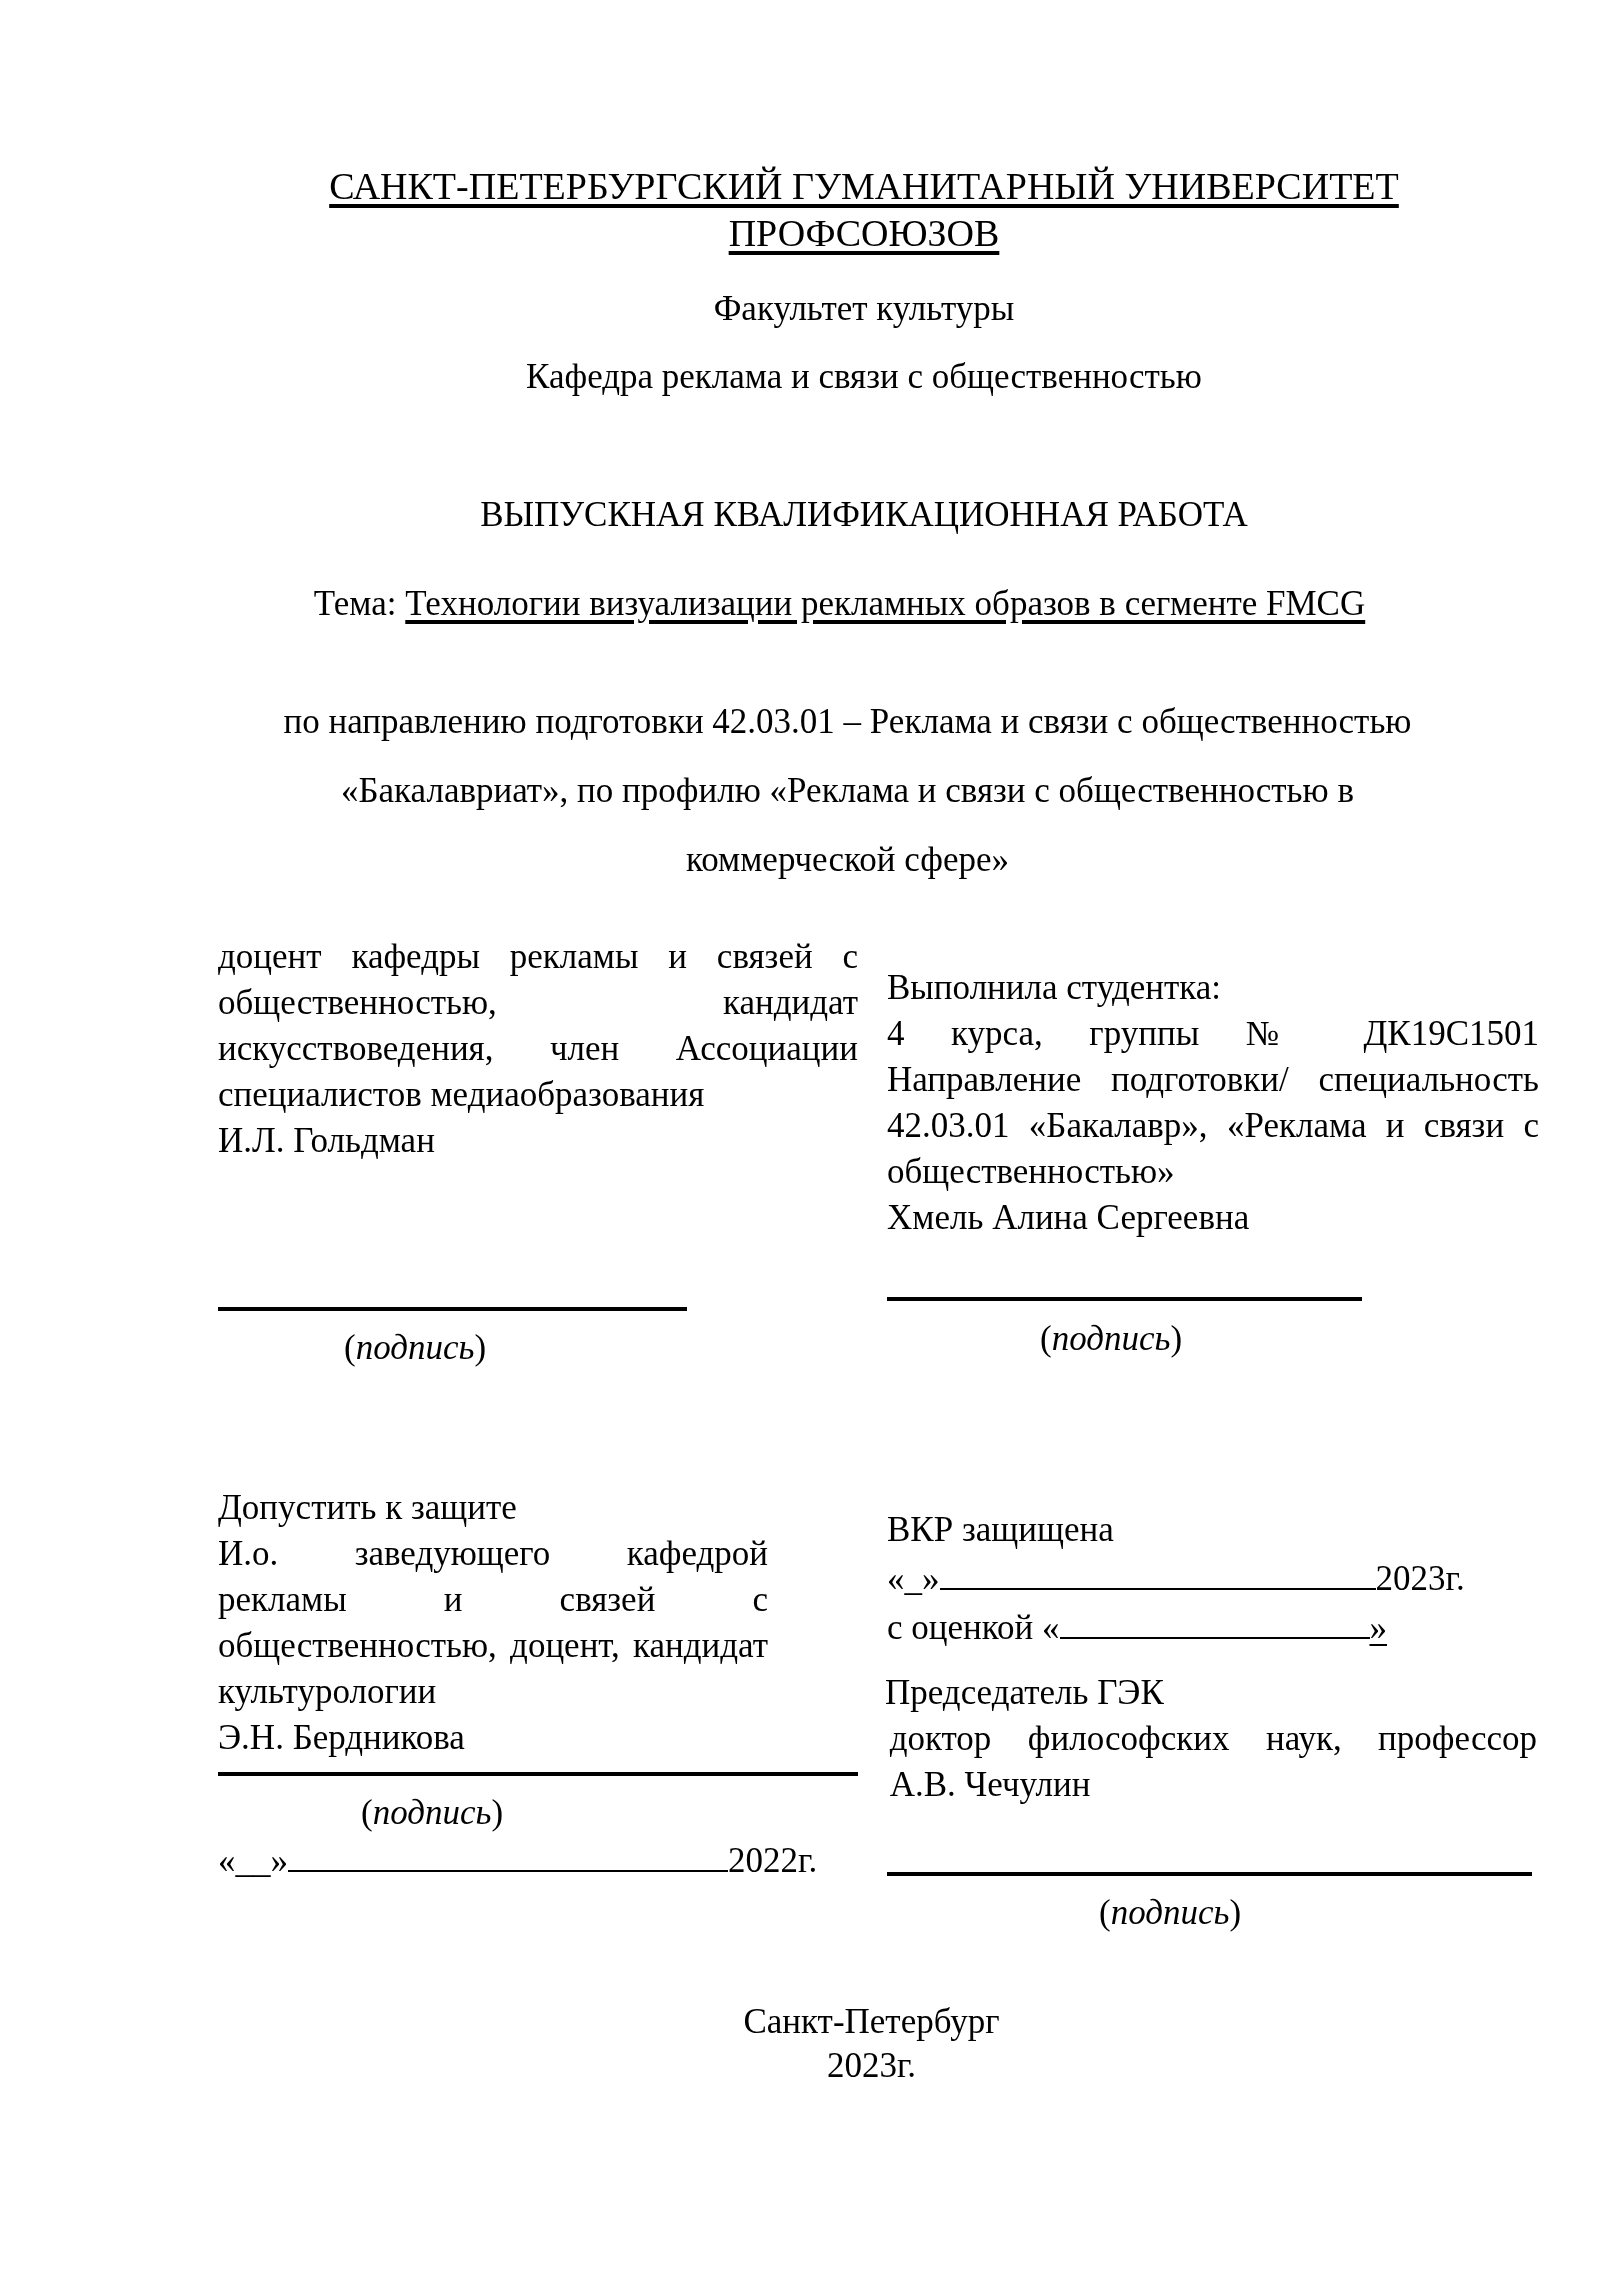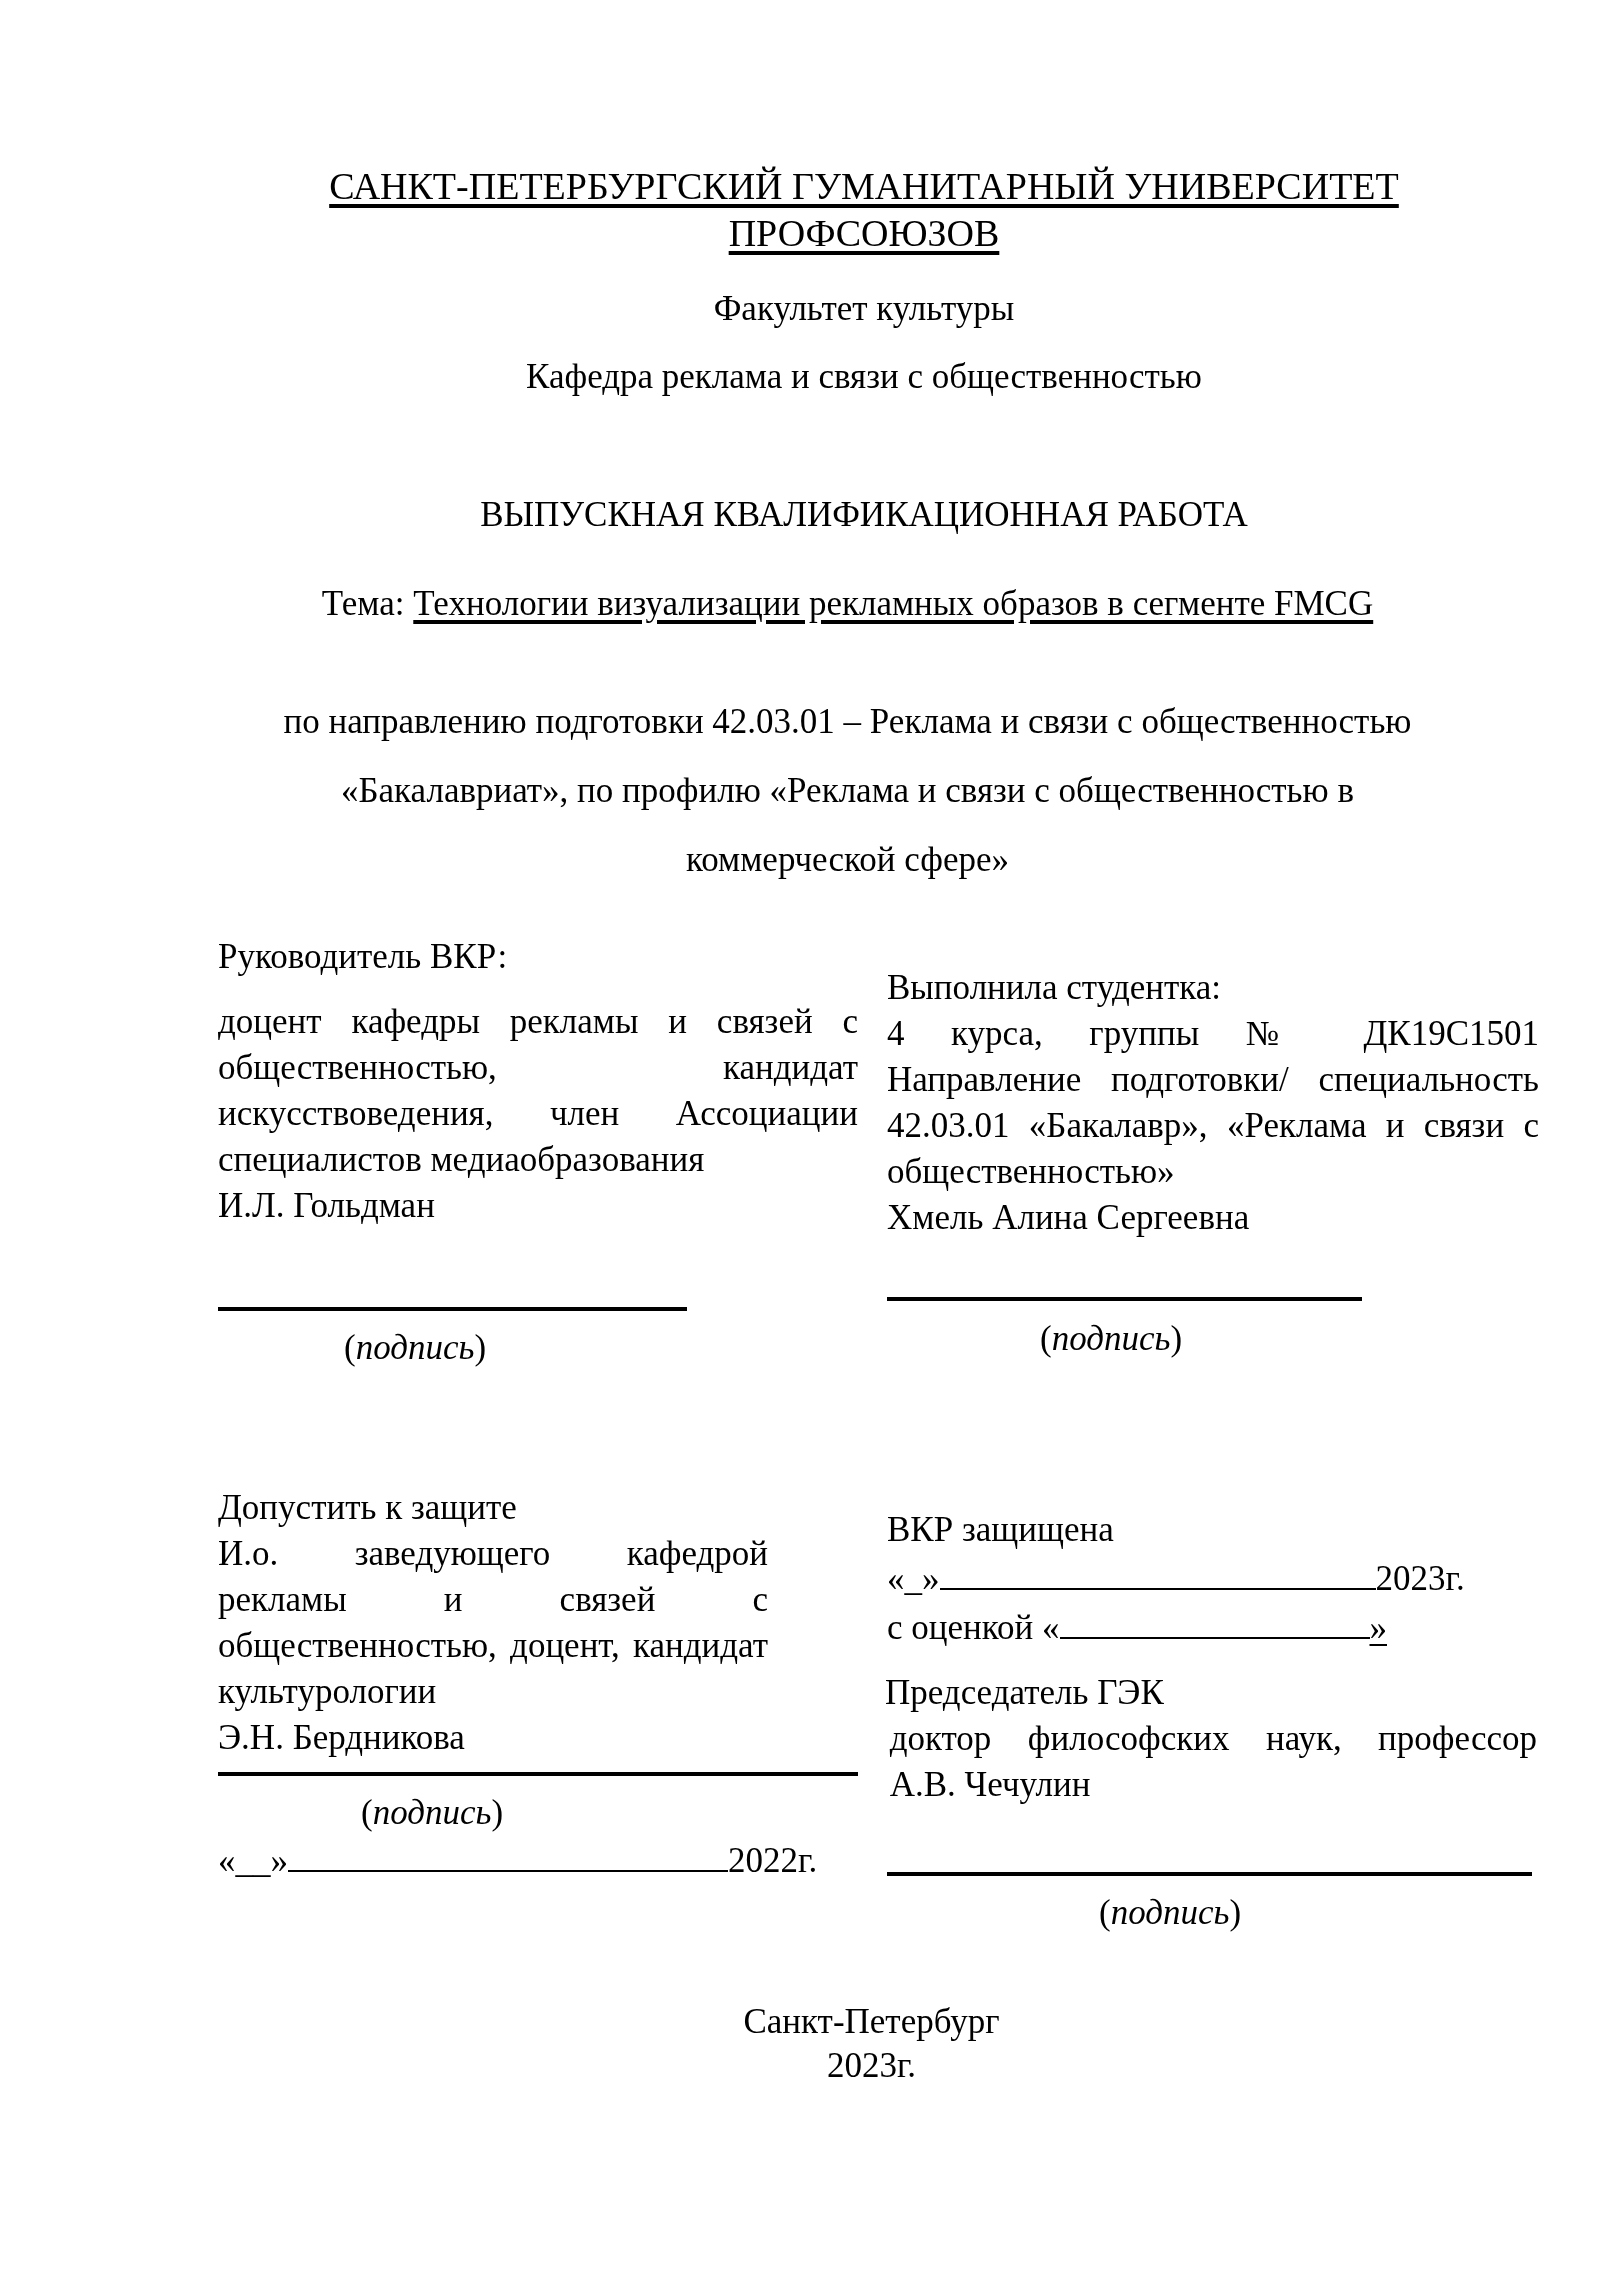--- a/index.html
+++ b/index.html
@@ -54,32 +54,31 @@
   <div class="abs center bold fs-title" style="left:236px; top:163px; width:1256px;">
     <div><span class="u">САНКТ-ПЕТЕРБУРГСКИЙ ГУМАНИТАРНЫЙ УНИВЕРСИТЕТ</span></div>
     <div><span class="u">ПРОФСОЮЗОВ</span></div>
   </div>
 
   <div class="abs center fs-body" style="left:236px; top:286px; width:1256px;">Факультет культуры</div>
   <div class="abs center fs-body" style="left:236px; top:354px; width:1256px;">Кафедра реклама и связи с общественностью</div>
 
   <div class="abs center bold fs-body" style="left:236px; top:492px; width:1256px;">ВЫПУСКНАЯ КВАЛИФИКАЦИОННАЯ РАБОТА</div>
 
-  <div class="abs center bold fs-body" style="left:196px; top:581px; width:1303px;">
+  <div class="abs center bold fs-body" style="left:188px; top:581px; width:1303px;">
     <span>Тема: </span><span class="u">Технологии визуализации рекламных образов в сегменте FMCG</span>
   </div>
 
   <div class="abs center fs-body" style="left:196px; top:687px; width:1303px; line-height:69px;">
     <div>по направлению подготовки 42.03.01 – Реклама и связи с общественностью</div>
     <div>«Бакалавриат», по профилю «Реклама и связи с общественностью в</div>
     <div>коммерческой сфере»</div>
   </div>
 
   <div class="abs fs-col" style="left:218px; top:934px; width:640px;">
-    <div class="bold" style="margin-bottom:19px;">Руководитель ВКР:</div>
     <div class="justify">доцент кафедры рекламы и связей с общественностью, кандидат искусствоведения, член Ассоциации специалистов медиаобразования</div>
     <div>И.Л. Гольдман</div>
   </div>
   <div class="sigline" style="left:218px; top:1307px; width:469px;"></div>
   <div class="abs fs-col" style="left:344px; top:1325px;">(<span class="italic">подпись</span>)</div>
 
   <div class="abs fs-col" style="left:887px; top:965px; width:652px;">
     <div class="bold">Выполнила студентка:</div>
     <div class="justify">4 курса, группы № ДК19С1501 Направление подготовки/ специальность 42.03.01 «Бакалавр», «Реклама и связи с общественностью»</div>
     <div>Хмель Алина Сергеевна</div>

